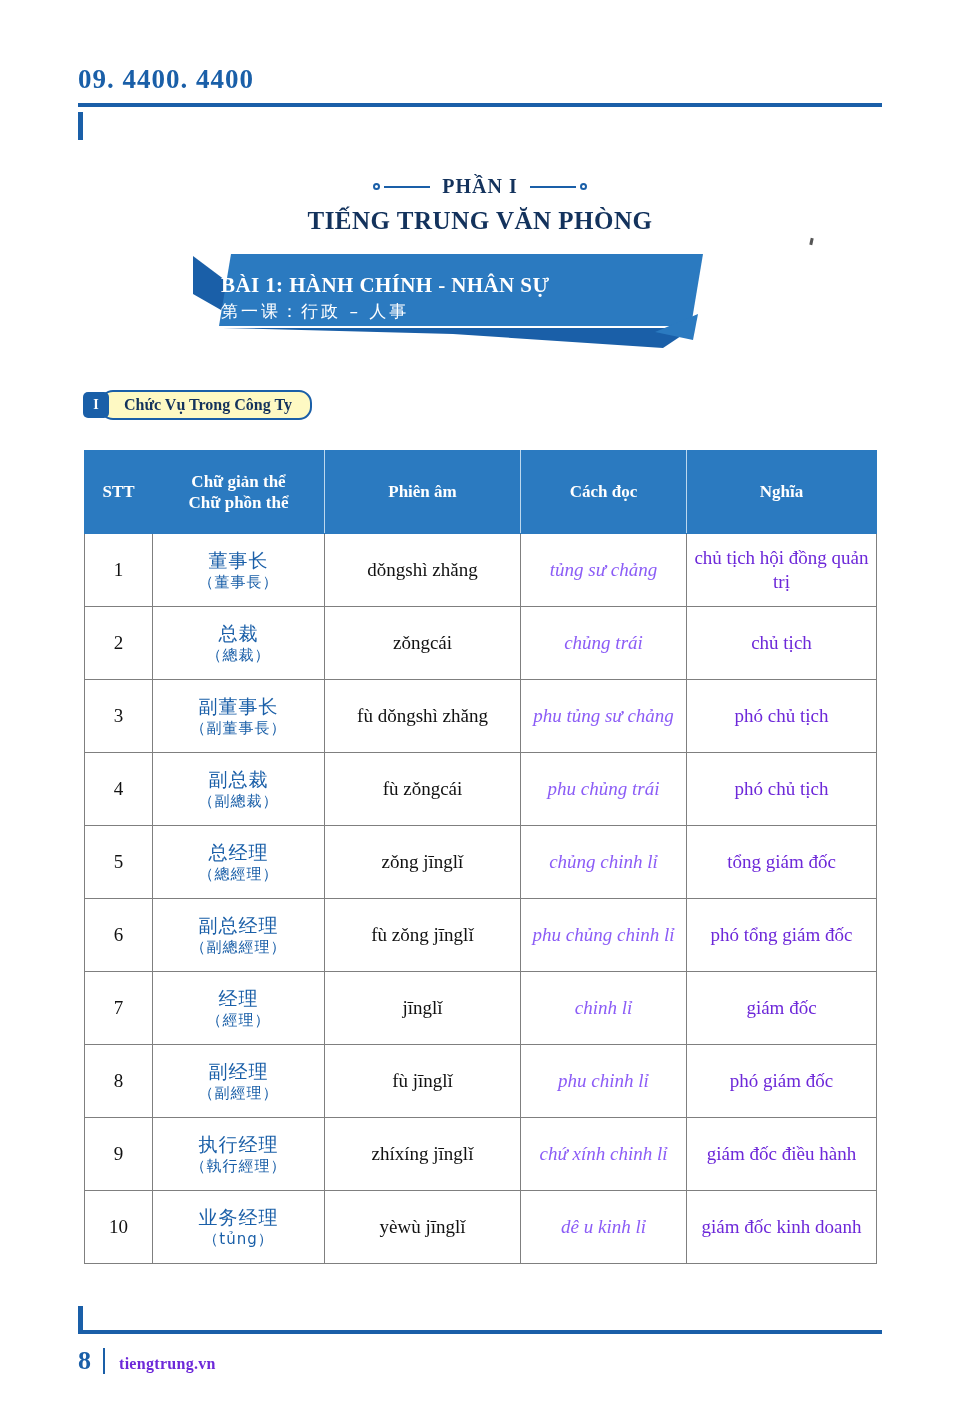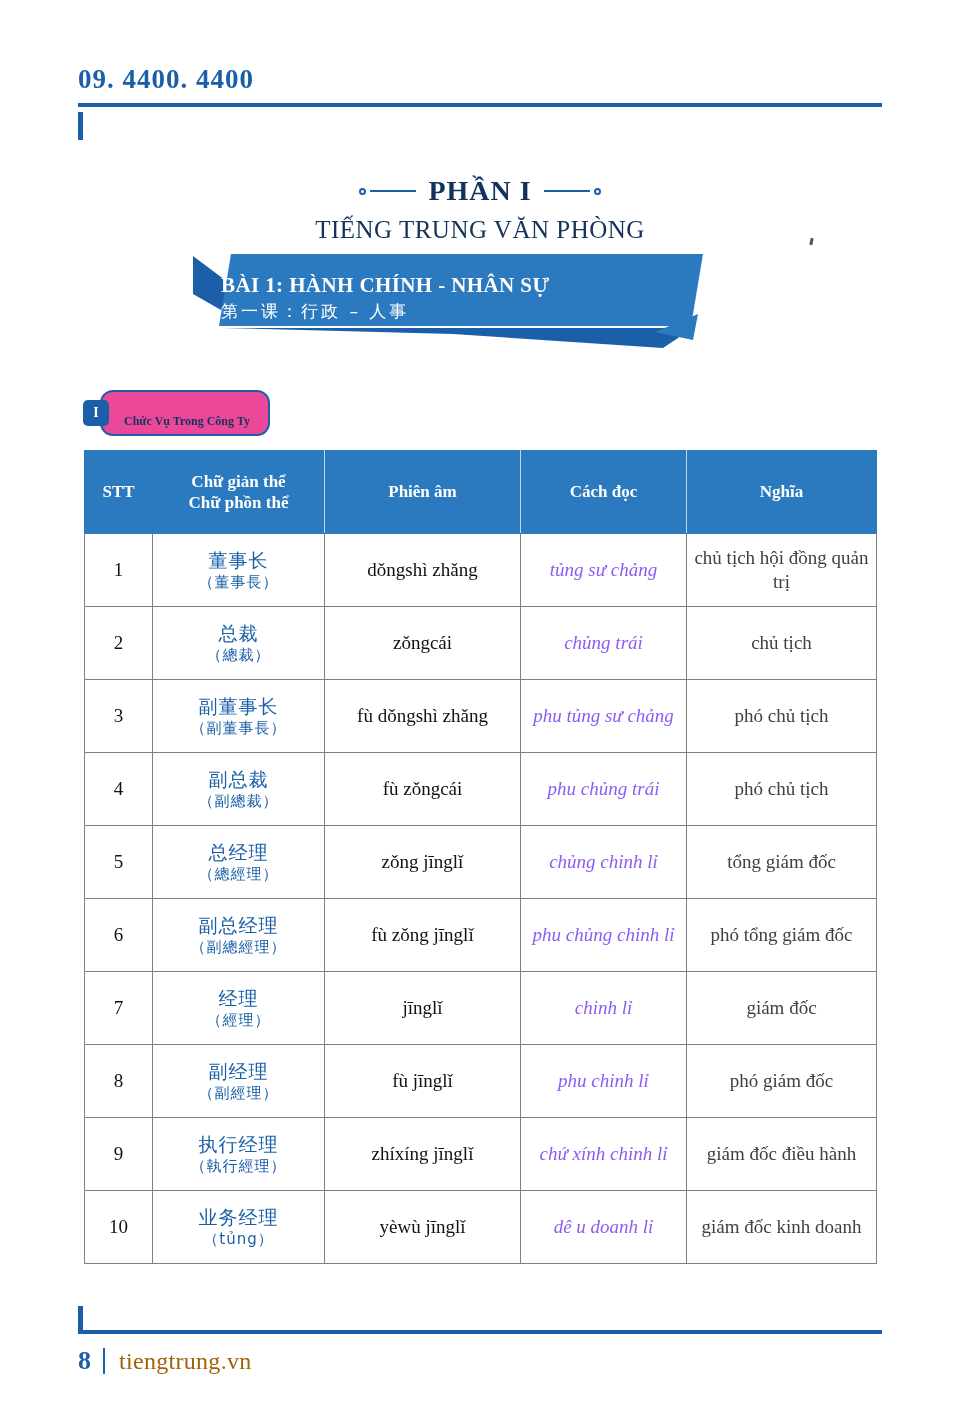--- a/index.html
+++ b/index.html
@@ -58,21 +58,21 @@
     left: 0;
     width: 960px;
     text-align: center;
   }
   .part-line1 {
     display: flex;
     align-items: center;
     justify-content: center;
     gap: 12px;
     font-weight: bold;
-    font-size: 28px;
+    font-size: 20px;
     letter-spacing: 1px;
     color: #13325c;
   }
   .deco {
     display: inline-flex;
     align-items: center;
     gap: 4px;
   }
   .deco .dot {
     width: 7px;
@@ -81,21 +81,21 @@
     border-radius: 50%;
     box-sizing: border-box;
   }
   .deco .bar {
     width: 46px;
     height: 2px;
     background: #1a5fa8;
   }
   .part-line2 {
     margin-top: 9px;
-    font-weight: normal;
+    font-weight: bold;
     font-size: 25px;
     letter-spacing: 0.5px;
     color: #13325c;
   }
 
   
   .banner {
     position: absolute;
     top: 248px;
     left: 193px;
@@ -156,25 +156,25 @@
     position: relative;
     z-index: 2;
   }
   .section-pill {
     margin-left: -9px;
     height: 26px;
     border: 2px solid #1a5fa8;
     border-radius: 13px;
     display: flex;
     align-items: center;
-    padding: 16px 18px 0 22px;
-    font-weight: bold;
-    font-size: 12px;
+    padding: 0 18px 0 22px;
+    font-weight: bold;
+    font-size: 16px;
     color: #13325c;
-    background: #ec4899;
+    background: #fef9c3;
   }
 
   
   .table-wrap {
     position: absolute;
     top: 450px;
     left: 84px;
     width: 792px;
   }
   table.vocab {
@@ -231,21 +231,21 @@
     font-size: 19px;
     color: #111;
     margin-left: 28px;
   }
   td.read {
     color: #8b5cf6;
     font-size: 19px;
     font-style: italic;
   }
   td.mean {
-    color: #404040;
+    color: #6d28d9;
     font-size: 19px;
     margin-left: 8px;
   }
 
   
   .footer-rule {
     position: absolute;
     left: 78px;
     top: 1330px;
     width: 804px;
@@ -270,23 +270,23 @@
   }
   .footer-page {
     font-weight: bold;
     font-size: 26px;
     color: #1a5fa8;
     padding-right: 12px;
     border-right: 2px solid #1a5fa8;
     line-height: 1;
   }
   .footer-site {
-    font-weight: normal;
-    font-size: 24px;
-    color: #a16207;
+    font-weight: bold;
+    font-size: 16px;
+    color: #6d28d9;
     letter-spacing: 0.3px;
   }
   .stray-dot {
     position: absolute;
     left: 810px;
     top: 238px;
     width: 3px;
     height: 7px;
     background: #555;
     transform: rotate(12deg);
@@ -450,21 +450,21 @@
           <td class="read">chứ xính chinh lỉ</td>
           <td class="mean">giám đốc điều hành</td>
         </tr>
         <tr>
           <td class="stt">10</td>
           <td class="hanzi">
             <div>业务经理</div>
             <div class="trad">（tủng）</div>
           </td>
           <td class="pinyin">yèwù jīnglǐ</td>
-          <td class="read">dê u doanh lỉ</td>
+          <td class="read">dê u kinh lỉ</td>
           <td class="mean">giám đốc kinh doanh</td>
         </tr>
       </tbody>
     </table>
   </div>
 
   <div class="footer-rule-tail"></div>
   <div class="footer-rule"></div>
   <div class="footer">
     <div class="footer-page">8</div>

